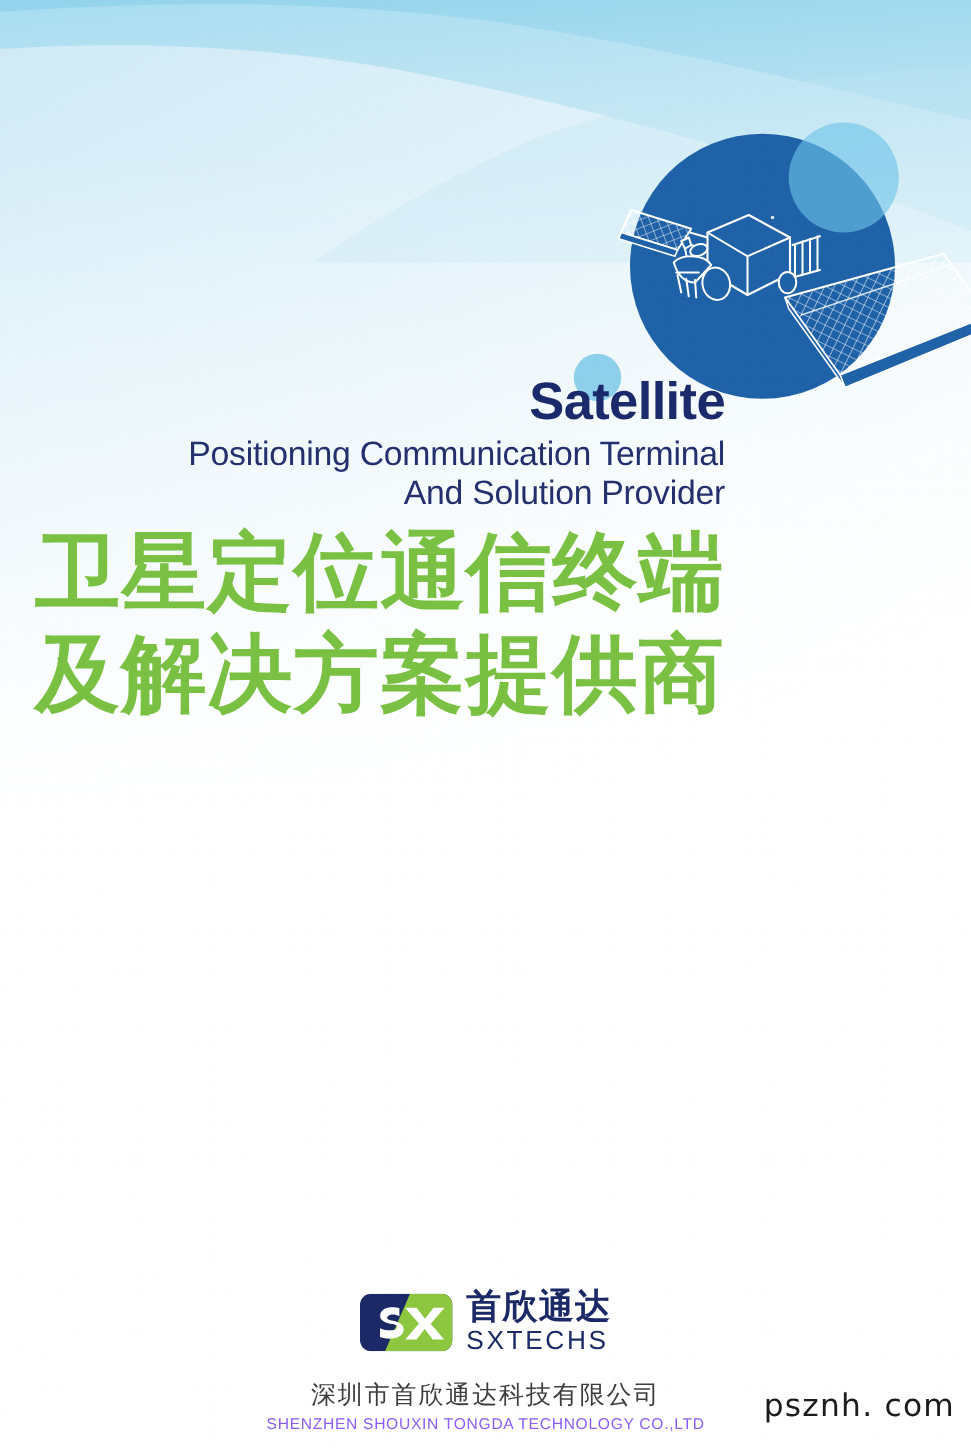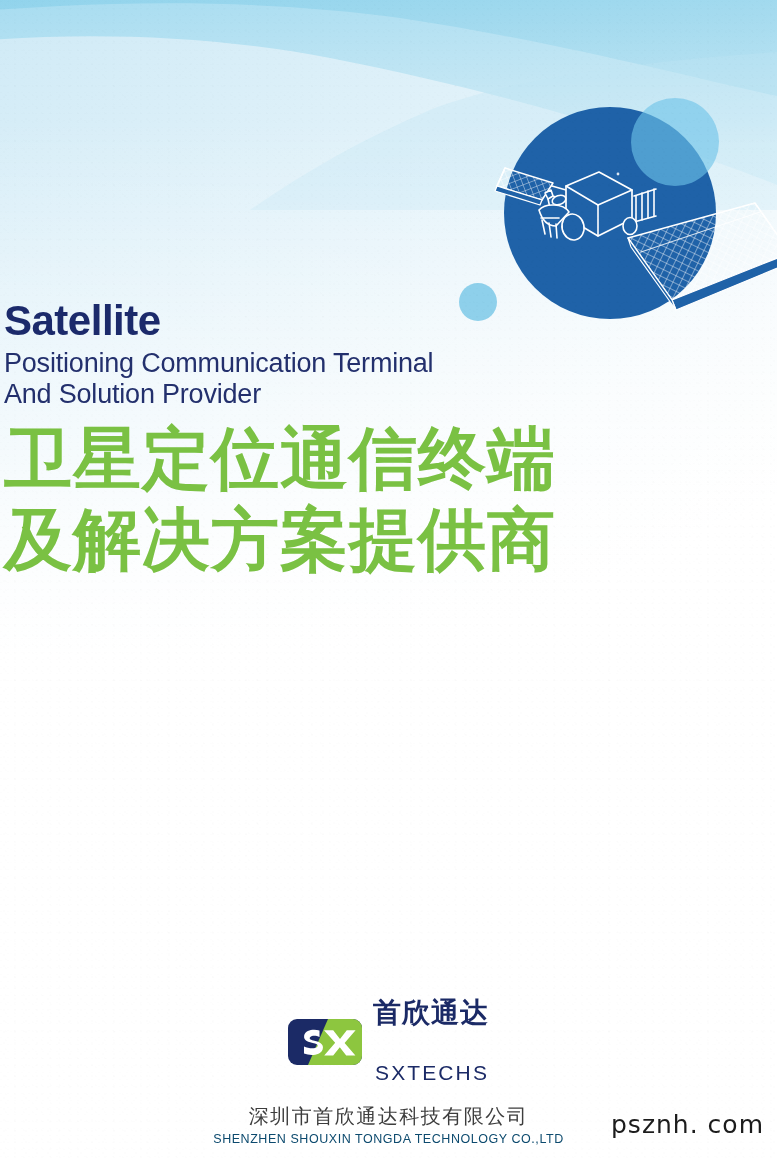--- a/index.html
+++ b/index.html
@@ -28,23 +28,24 @@
       radial-gradient(circle at 12% 22%, rgba(0,0,0,.012) 0 1px, transparent 1px),
       radial-gradient(circle at 63% 57%, rgba(0,0,0,.010) 0 1px, transparent 1px),
       radial-gradient(circle at 37% 81%, rgba(0,0,0,.012) 0 1px, transparent 1px),
       radial-gradient(circle at 85% 34%, rgba(0,0,0,.009) 0 1px, transparent 1px);
     background-size:7px 7px, 9px 9px, 11px 11px, 13px 13px;
     opacity:.75;
   }
   
   .headings{
     position:absolute;
-    left:4px;
+    left:20px;
     top:300px;
     width:560px;
+    text-align:right;
   }
   .title-main{
     font-size:42px;
     font-weight:bold;
     letter-spacing:-0.5px;
     line-height:1.0;
     margin:0 0 6px 0;
   }
   .title-sub{
     font-size:27px;
@@ -79,23 +80,22 @@
   }
   .logo-mark{
     width:74px;
     height:46px;
     flex:0 0 auto;
     display:block;
   }
   .logo-word{
     display:flex;
     flex-direction:column;
-    align-items:flex-end;
+    align-items:flex-start;
     line-height:1;
-    gap:32px;
   }
   .logo-cn{
     font-size:28px;
     font-weight:bold;
     letter-spacing:1px;
     line-height:1.02;
   }
   .logo-en{
     font-size:21px;
     font-weight:normal;
@@ -277,18 +277,18 @@
         </g>
       </svg>
 
       <div class="logo-word">
         <span class="logo-cn" style="color:#1b2a66">首欣通达</span>
         <span class="logo-en" style="color:#1b2a66">SXTECHS</span>
       </div>
     </div>
 
     <p class="company-cn" style="color:#3d3d3d">深圳市首欣通达科技有限公司</p>
-    <p class="company-en" style="color:#0c4a6e">SHENZHEN SHOUXIN TONGDA TECHNOLOGY CO.,LTD</p>
+    <p class="company-en" style="color:#8b5cf6">SHENZHEN SHOUXIN TONGDA TECHNOLOGY CO.,LTD</p>
   </div>
 
   <div class="watermark">psznh. com</div>
 
 </div>
 
 </body></html>

